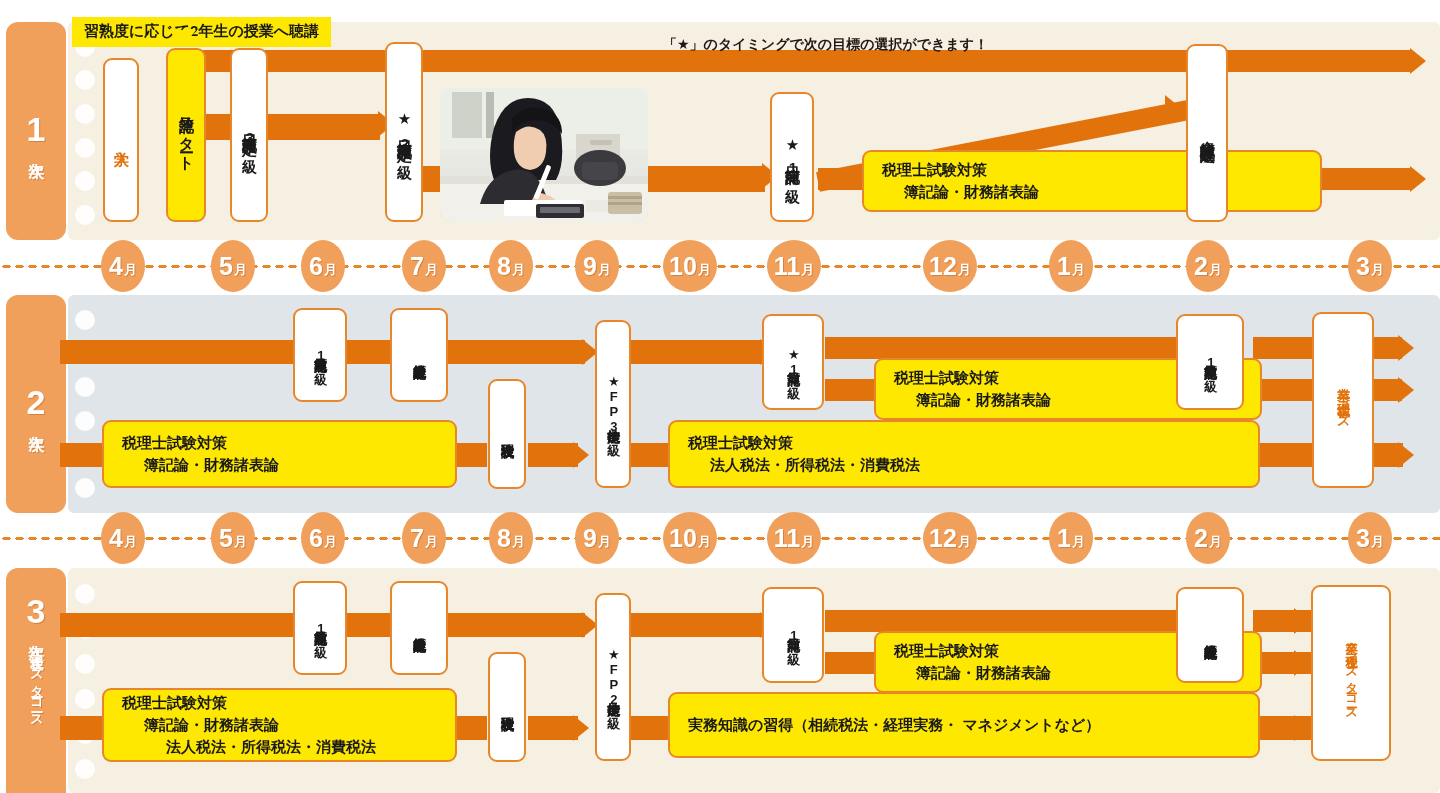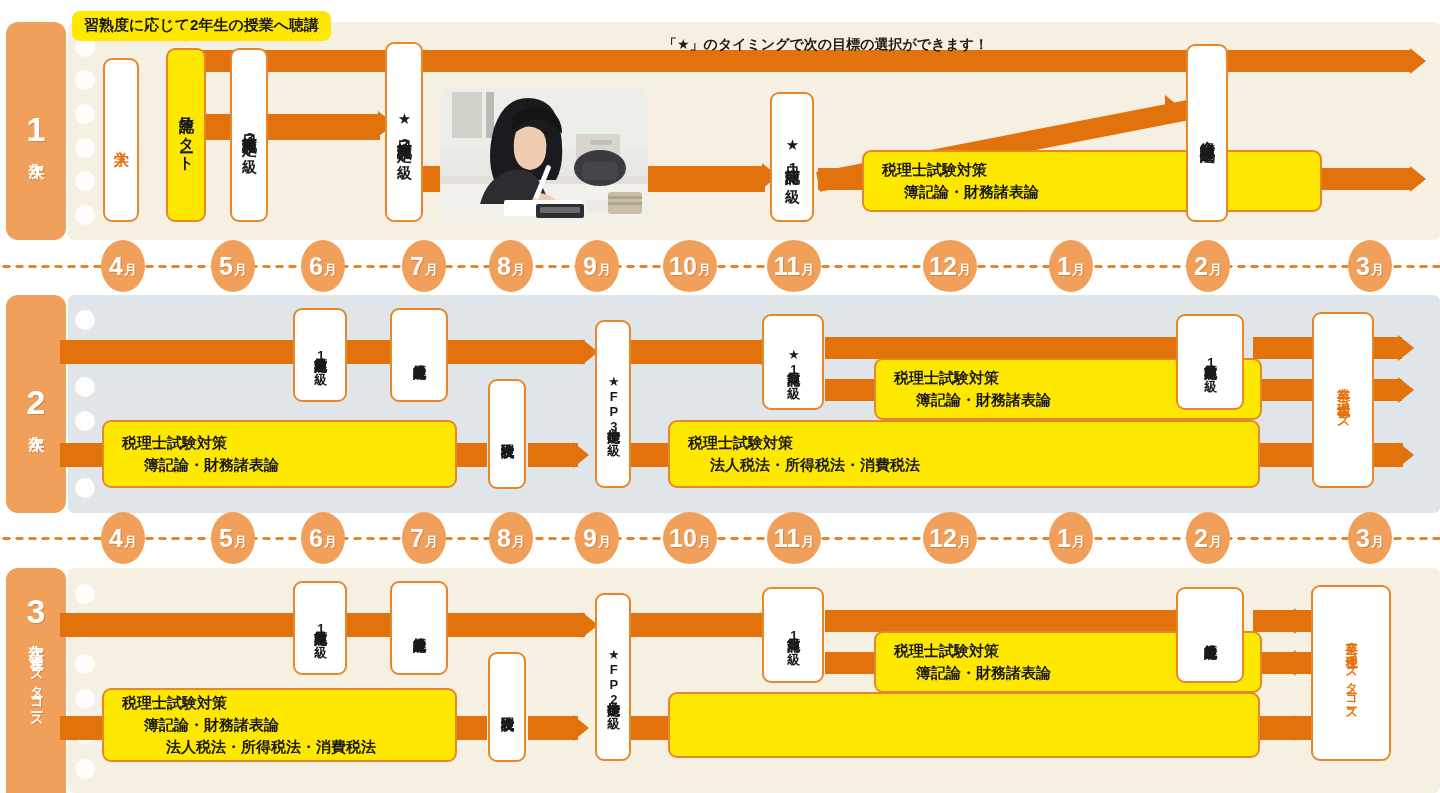--- a/index.html
+++ b/index.html
@@ -244,21 +244,21 @@
       <rect x="64" y="112" width="78" height="16" rx="2" fill="#ffffff"></rect>
       <rect x="96" y="116" width="48" height="14" rx="2" fill="#2e2e32"></rect>
       <rect x="100" y="119" width="40" height="6" rx="1" fill="#6a6a70"></rect>
       <rect x="146" y="112" width="22" height="12" rx="2" fill="#eceae2"></rect>
       <rect x="168" y="104" width="34" height="22" rx="3" fill="#c8bfa6"></rect>
       <rect x="168" y="108" width="34" height="3" fill="#b0a58a"></rect>
       <rect x="168" y="114" width="34" height="3" fill="#b0a58a"></rect>
     </svg>
   </div>
 
-  <div class="callout" style="left:72px;top:11px;border-radius:8px;">
+  <div class="callout" style="left:72px;top:17px;">
     <span>習熟度に応じて2年生の授業へ聴講</span>
   </div>
   <div class="callout-tail" style="left:176px;top:30px;"></div>
 
   <div class="note" style="left:663px;top:36px;">
     <span>「★」のタイミングで次の目標の選択ができます！</span>
   </div>
 
   <div class="rail" style="top:240px;">
     <div class="dots"></div>
@@ -471,20 +471,21 @@
   <div class="bar" style="left:630px;top:716px;width:48px;height:24px;"></div>
   <div class="bar" style="left:1253px;top:716px;width:58px;height:24px;"></div>
   <div class="arrowhead" style="left:1294px;top:715px;"></div>
 
   <div class="hbox" style="left:102px;top:688px;width:355px;height:74px;">
     <div class="line">税理士試験対策</div>
     <div class="line ind">簿記論・財務諸表論</div>
     <div class="line ind2">法人税法・所得税法・消費税法</div>
   </div>
   <div class="hbox" style="left:668px;top:692px;width:592px;height:66px;">
+    <div class="line">実務知識の習得（相続税法・経理実務・ マネジメントなど）</div>
   </div>
   <div class="hbox" style="left:874px;top:631px;width:388px;height:62px;">
     <div class="line">税理士試験対策</div>
     <div class="line ind">簿記論・財務諸表論</div>
   </div>
 
   <div class="vbox" style="left:293px;top:581px;width:54px;height:94px;">
     <div class="vtxt small">日商簿記検定1級</div>
   </div>
   <div class="vbox" style="left:390px;top:581px;width:58px;height:94px;">

